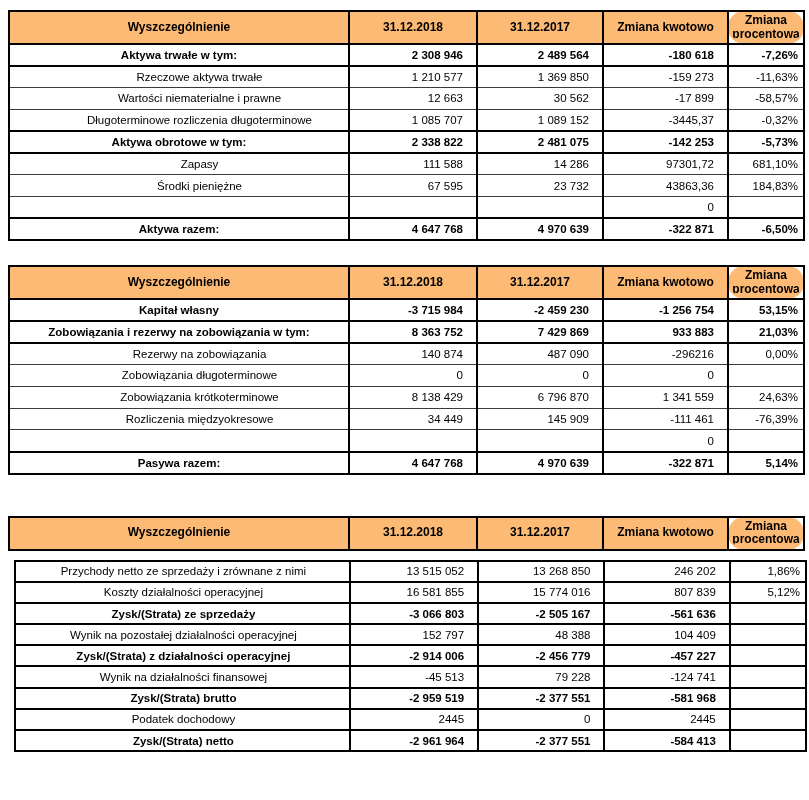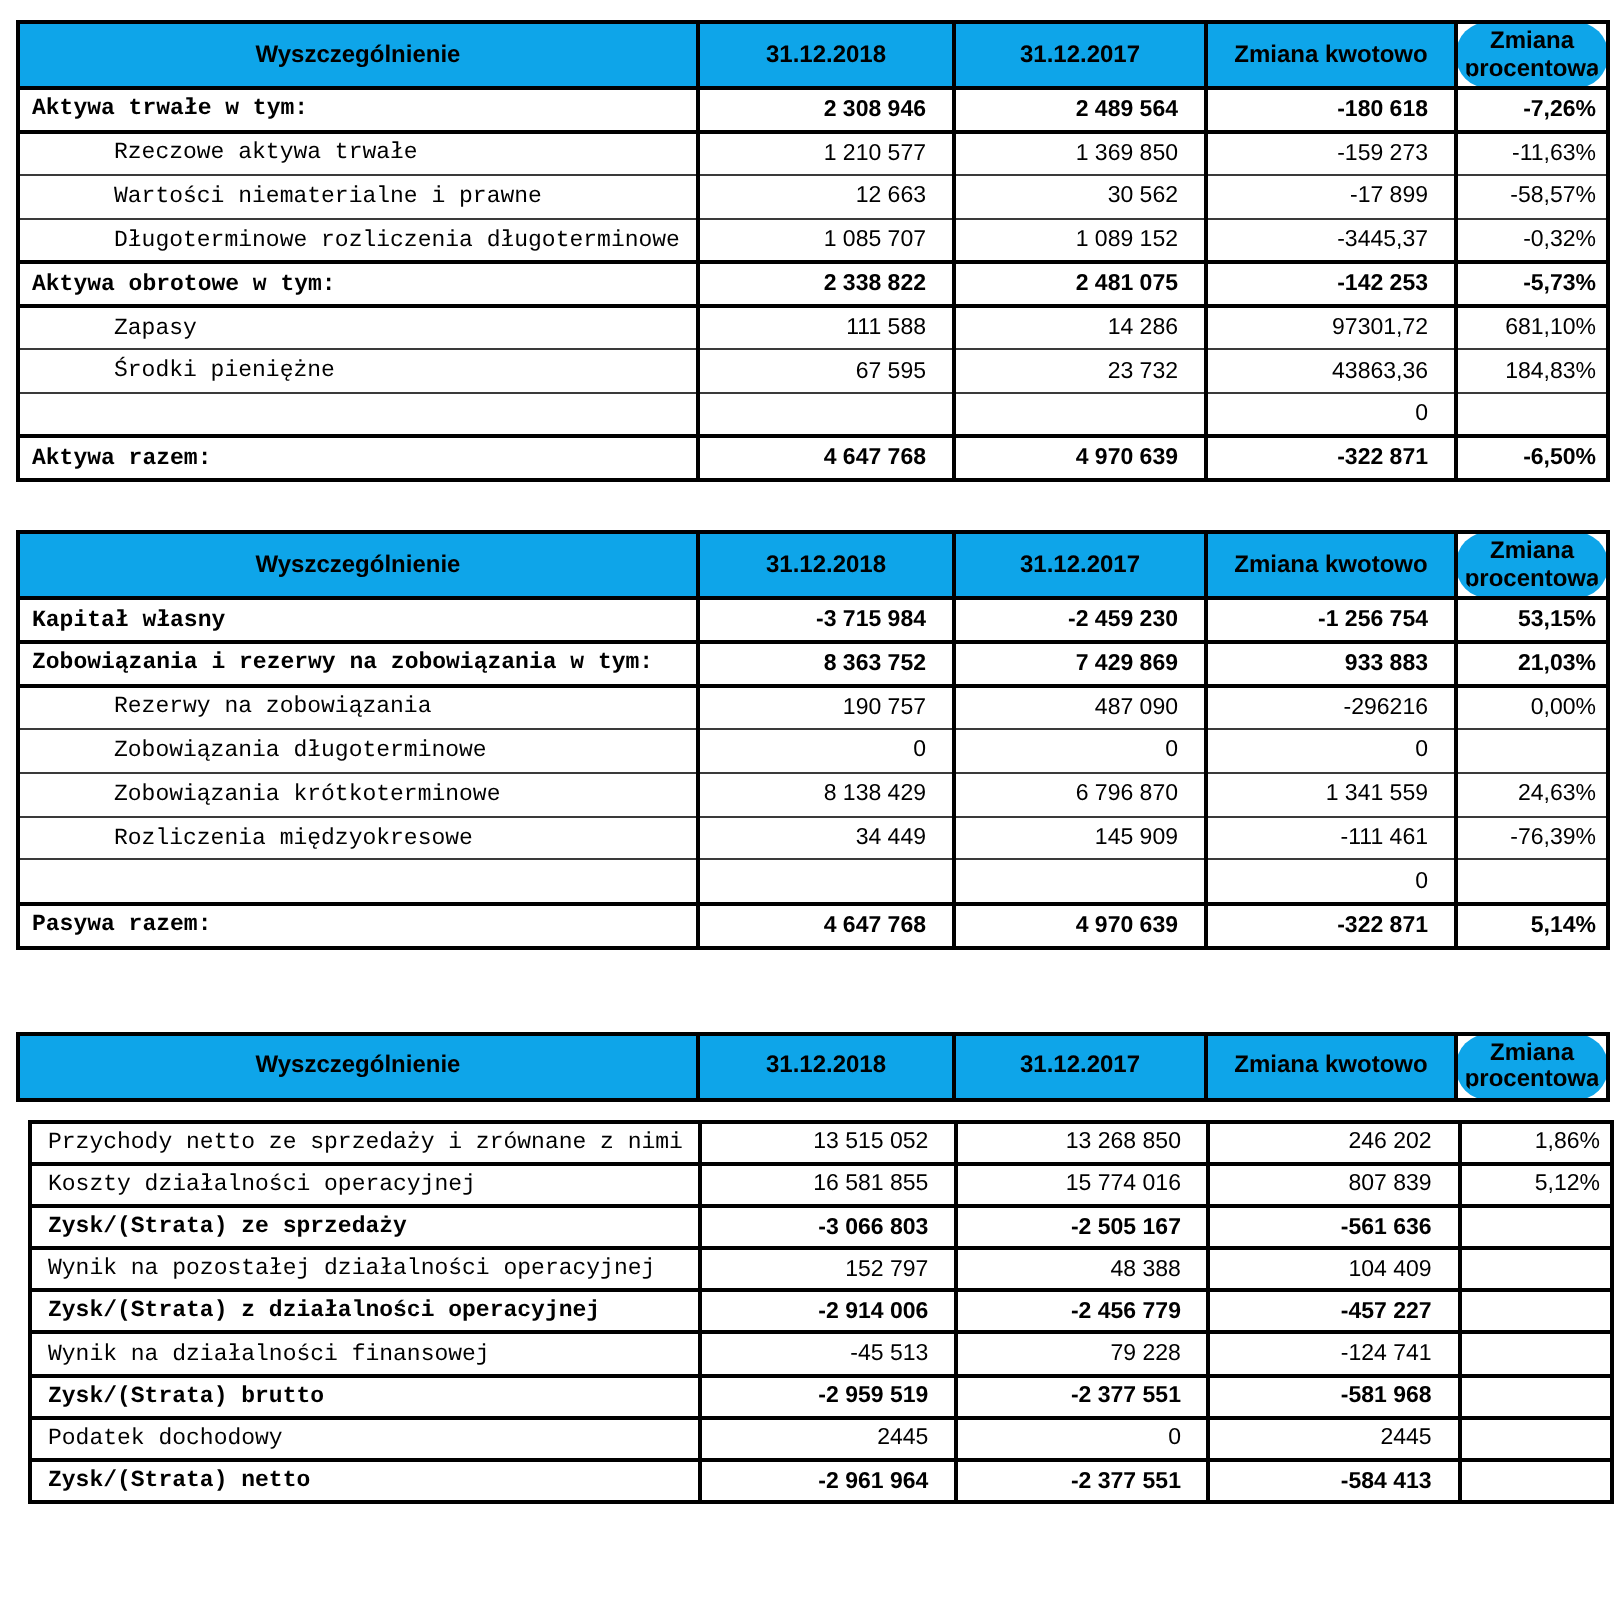--- a/index.html
+++ b/index.html
@@ -12,21 +12,21 @@
     overflow: hidden;
   }
   .page { padding: 10px 6px 0 8px; }
 
   table.fin-table {
     border-collapse: collapse;
     table-layout: fixed;
     width: 793px;
   }
   .fin-table th {
-    background: #0ea5e9;
+    background: #fdba74;
     border: 2px solid #000;
     font-size: 12px;
     font-weight: bold;
     height: 33px;
     text-align: center;
     vertical-align: middle;
     padding: 1px 2px;
     line-height: 1.12;
     white-space: nowrap;
     overflow: hidden;
@@ -46,21 +46,21 @@
     vertical-align: middle;
   }
   .fin-table tbody tr:first-child td { border-top: 2px solid #000; }
   .fin-table tbody tr:last-child td  { border-bottom: 2px solid #000; }
   .fin-table tr.bold-row td {
     font-weight: bold;
     border-top: 2px solid #000;
     border-bottom: 2px solid #000;
   }
 
-  .fin-table td.c-label { text-align: left;  padding-left: 6px; font-family: Liberation Mono, monospace; }
+  .fin-table td.c-label { text-align: center;  padding-left: 6px; }
   .fin-table td.c-label.indent { padding-left: 47px; }
   .fin-table td.c-num   { text-align: right; padding-right: 13px; }
   .fin-table td.c-pct   { text-align: right; padding-right: 5px; }
 
   .t1 { margin-bottom: 24px; }
   .t2 { margin-bottom: 41px; }
   .t3-head { margin-bottom: 9px; }
   .t3-body { margin-left: 6px; width: 789px; }
   .t3-body td {
     height: 21.2px;
@@ -185,21 +185,21 @@
         </tr>
         <tr class="bold-row">
           <td class="c-label">Zobowiązania i rezerwy na zobowiązania w tym:</td>
           <td class="c-num">8 363 752</td>
           <td class="c-num">7 429 869</td>
           <td class="c-num">933 883</td>
           <td class="c-pct">21,03%</td>
         </tr>
         <tr>
           <td class="c-label indent">Rezerwy na zobowiązania</td>
-          <td class="c-num">190 757</td>
+          <td class="c-num">140 874</td>
           <td class="c-num">487 090</td>
           <td class="c-num">-296216</td>
           <td class="c-pct">0,00%</td>
         </tr>
         <tr>
           <td class="c-label indent">Zobowiązania długoterminowe</td>
           <td class="c-num">0</td>
           <td class="c-num">0</td>
           <td class="c-num">0</td>
           <td class="c-pct"></td>

